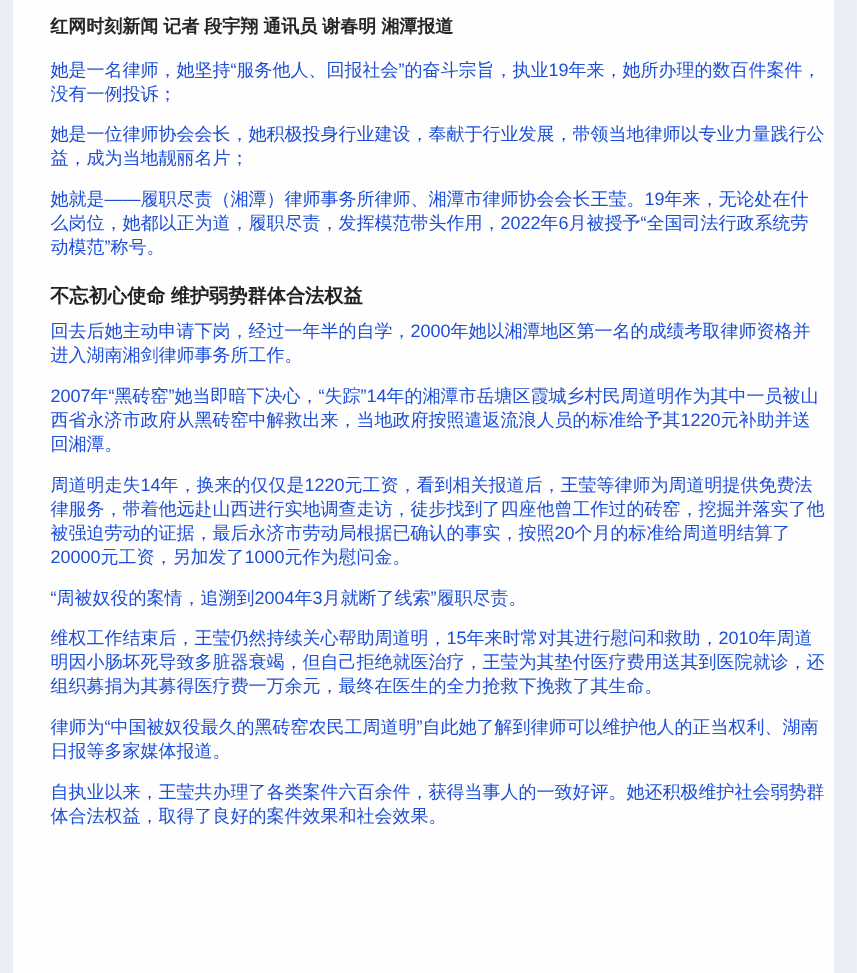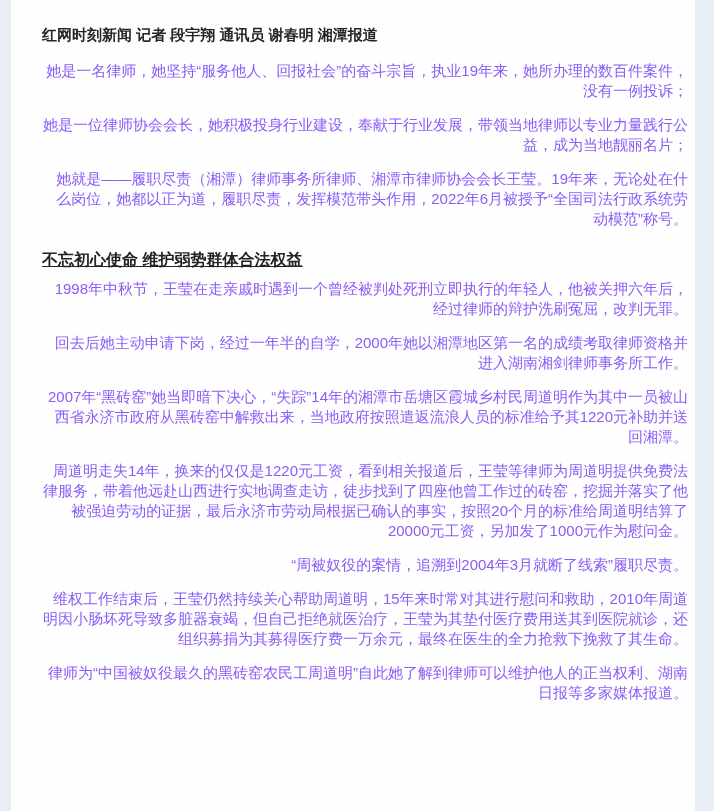--- a/index.html
+++ b/index.html
@@ -12,61 +12,59 @@
     overflow: hidden;
     background: #e9eef6;
     font-family: "Liberation Sans", "DejaVu Sans", sans-serif;
   }
   .content-panel {
     box-sizing: border-box;
     margin-left: 11px;
     width: 684px;
     height: 811px;
     background: #fefefe;
-    padding: 24px 7px 10px 31px;
+    padding: 12px 7px 10px 31px;
   }
   .byline {
     font-size: 15px;
     line-height: 22px;
     font-weight: bold;
     color: #262626;
     margin: 0 0 15px 0;
   }
   .para {
     font-size: 15px;
     line-height: 20px;
-    color: #8b5cf6;
+    color: #1d4ed8;
     margin: 0 0 14px 0;
-    text-align: right;
   }
   .subheading {
     font-size: 16px;
     line-height: 22px;
     font-weight: bold;
     color: #222222;
     margin: 20px 0 8px 0;
-    text-decoration: underline;
   }
 </style>
 </head>
 <body>
 
 <div class="content-panel">
   <article>
 
     <p class="byline">红网时刻新闻 记者 段宇翔 通讯员 谢春明 湘潭报道</p>
 
     <p class="para">她是一名律师，她坚持“服务他人、回报社会”的奋斗宗旨，执业19年来，她所办理的数百件案件，没有一例投诉；</p>
     <p class="para">她是一位律师协会会长，她积极投身行业建设，奉献于行业发展，带领当地律师以专业力量践行公益，成为当地靓丽名片；</p>
     <p class="para">她就是——履职尽责（湘潭）律师事务所律师、湘潭市律师协会会长王莹。19年来，无论处在什么岗位，她都以正为道，履职尽责，发挥模范带头作用，2022年6月被授予“全国司法行政系统劳动模范”称号。</p>
 
     <h2 class="subheading">不忘初心使命 维护弱势群体合法权益</h2>
 
-    <p class="para">1998年中秋节，王莹在走亲戚时遇到一个曾经被判处死刑立即执行的年轻人，他被关押六年后，经过律师的辩护洗刷冤屈，改判无罪。</p>
     <p class="para">回去后她主动申请下岗，经过一年半的自学，2000年她以湘潭地区第一名的成绩考取律师资格并进入湖南湘剑律师事务所工作。</p>
     <p class="para">2007年“黑砖窑”她当即暗下决心，“失踪”14年的湘潭市岳塘区霞城乡村民周道明作为其中一员被山西省永济市政府从黑砖窑中解救出来，当地政府按照遣返流浪人员的标准给予其1220元补助并送回湘潭。</p>
     <p class="para">周道明走失14年，换来的仅仅是1220元工资，看到相关报道后，王莹等律师为周道明提供免费法律服务，带着他远赴山西进行实地调查走访，徒步找到了四座他曾工作过的砖窑，挖掘并落实了他被强迫劳动的证据，最后永济市劳动局根据已确认的事实，按照20个月的标准给周道明结算了20000元工资，另加发了1000元作为慰问金。</p>
     <p class="para">“周被奴役的案情，追溯到2004年3月就断了线索”履职尽责。</p>
     <p class="para">维权工作结束后，王莹仍然持续关心帮助周道明，15年来时常对其进行慰问和救助，2010年周道明因小肠坏死导致多脏器衰竭，但自己拒绝就医治疗，王莹为其垫付医疗费用送其到医院就诊，还组织募捐为其募得医疗费一万余元，最终在医生的全力抢救下挽救了其生命。</p>
     <p class="para">律师为“中国被奴役最久的黑砖窑农民工周道明”自此她了解到律师可以维护他人的正当权利、湖南日报等多家媒体报道。</p>
+    <p class="para">自执业以来，王莹共办理了各类案件六百余件，获得当事人的一致好评。她还积极维护社会弱势群体合法权益，取得了良好的案件效果和社会效果。</p>
 
   </article>
 </div>
 
 </body></html>

